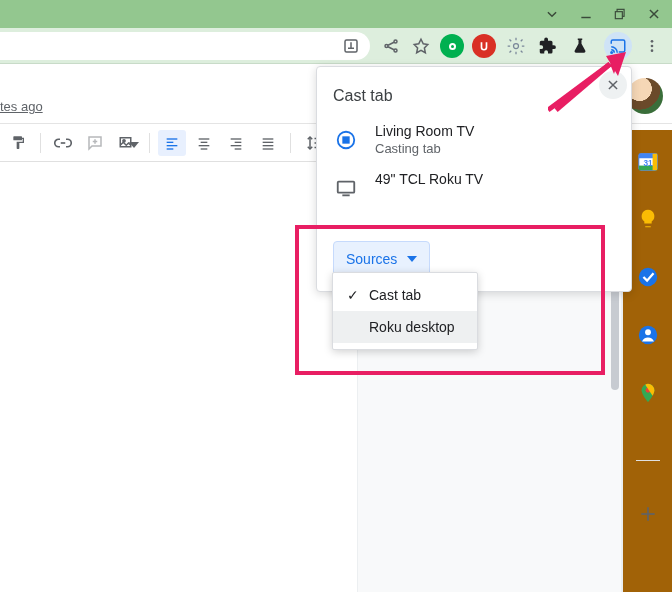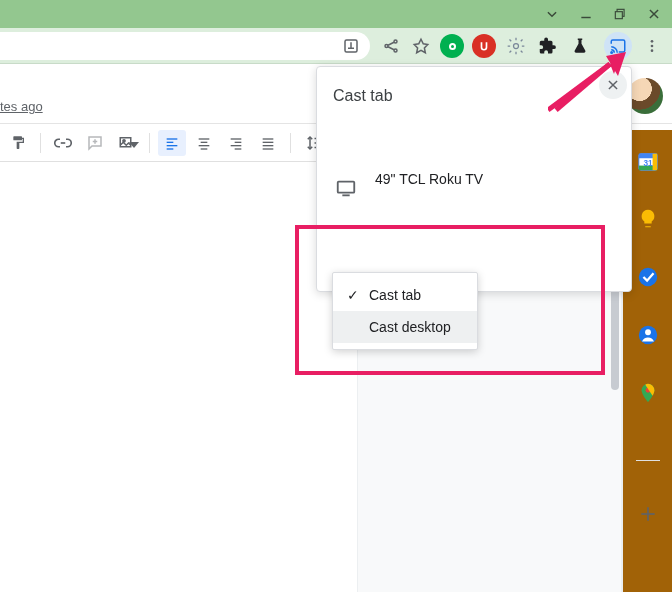--- a/index.html
+++ b/index.html
@@ -328,41 +328,57 @@
 
 <div class="castpop">
   <div class="title">Cast tab</div>
   <div class="close">
     <svg viewBox="0 0 24 24" width="14" height="14" stroke="#5f6368" stroke-width="2.5">
         <line x1="5" y1="5" x2="19" y2="19"></line>
         <line x1="19" y1="5" x2="5" y2="19"></line>
       </svg>
   </div>
 
+  <div class="devrow dev1">
+    <div class="icon">
+      <svg viewBox="0 0 24 24" width="22" height="22" fill="none" stroke="currentColor" stroke-width="2">
+          <circle cx="12" cy="12" r="9"></circle>
+          <rect x="9" y="9" width="6" height="6" fill="currentColor"></rect>
+        </svg>
+    </div>
+    <div class="info">
+      <div class="n">Living Room TV</div>
+      <div class="s">Casting tab</div>
+    </div>
+  </div>
 
   <div class="devrow dev2">
     <div class="icon">
       <svg viewBox="0 0 24 24" width="22" height="22" fill="none" stroke="currentColor" stroke-width="2">
           <rect x="3" y="5" width="18" height="12" rx="1"></rect>
           <line x1="8" y1="20" x2="16" y2="20"></line>
         </svg>
     </div>
     <div class="info">
       <div class="n">49" TCL Roku TV</div>
     </div>
   </div>
 
+  <button class="sourcesbtn">
+    <span>Sources</span>
+    <span class="tri"></span>
+  </button>
 </div>
 
 <div class="srcmenu">
   <div class="item sel">
     <span>Cast tab</span>
   </div>
   <div class="item noicon hover">
-    <span>Cast desktop</span>
+    <span>Roku desktop</span>
   </div>
 </div>
 
 <div class="annot"></div>
 <svg class="arrow" viewBox="0 0 80 70">
   <line x1="8걑" y1="58" x2="62" y2="12" stroke="#e81e63" stroke-width="5"></line>
 
   <line x1="8" y1="58" x2="62" y2="12" stroke="#e81e63" stroke-width="5"></line>
   <polygon points="62,12 72,4 66,22" fill="#e81e63"></polygon>
   <polygon points="58,4 78,0 70,24" fill="#e81e63"></polygon>

